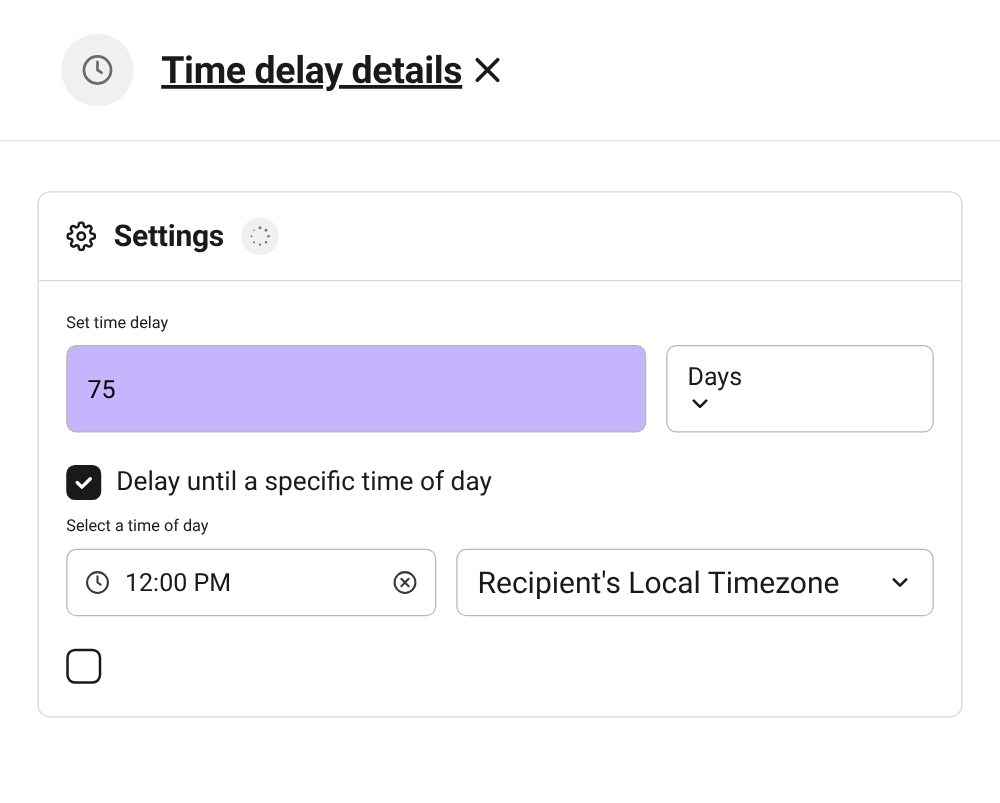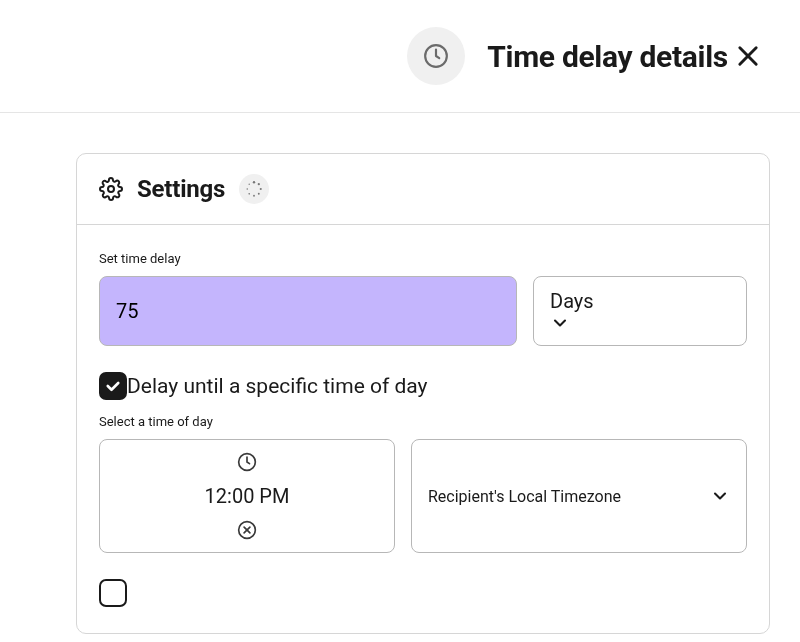--- a/index.html
+++ b/index.html
@@ -10,23 +10,24 @@
     body {
       font-family: -apple-system, BlinkMacSystemFont, "Segoe UI", Roboto, Helvetica, Arial, sans-serif;
       background: #fff;
       color: #1a1a1a;
       width: 800px;
       height: 642px;
     }
     .header {
       display: flex;
       align-items: center;
-      justify-content: flex-end;
-      padding: 27px 32px 27px 16px;
+      justify-content: flex-start;
+      padding: 27px 32px 27px 49px;
       border-bottom: 1px solid #e5e5e5;
+      text-decoration: underline;
     }
     .header-left {
       display: flex;
       align-items: center;
       gap: 22px;
     }
     .header-icon-circle {
       width: 58px;
       height: 58px;
       border-radius: 50%;
@@ -51,21 +52,20 @@
       border: none;
     }
 
     .content {
       padding: 40px 30px 0 30px;
     }
     .settings-card {
       border: 1px solid #d6d6d6;
       border-radius: 10px;
       overflow: hidden;
-      margin-left: 46px;
     }
     .settings-header {
       display: flex;
       align-items: center;
       gap: 14px;
       padding: 20px 22px;
       border-bottom: 1px solid #d6d6d6;
     }
     .settings-title {
       font-size: 24px;
@@ -115,21 +115,21 @@
       display: flex;
       justify-content: space-between;
       cursor: pointer;
       background: #fff;
       flex-direction: column;
     }
 
     .checkbox-row {
       display: flex;
       align-items: center;
-      gap: 0;
+      gap: 12px;
       margin-bottom: 14px;
     }
     .checkbox {
       width: 28px;
       height: 28px;
       border-radius: 7px;
       border: 2px solid #1a1a1a;
       display: flex;
       align-items: center;
       justify-content: center;
@@ -153,37 +153,36 @@
     }
     .time-input-wrap {
       width: 296px;
       border: 1.5px solid #b7b7b7;
       border-radius: 8px;
       padding: 12px 14px;
       display: flex;
       align-items: center;
       gap: 12px;
       background: #fff;
-      flex-direction: column;
     }
     .time-value {
       flex: 1;
       font-size: 20px;
     }
     .clear-btn {
       cursor: pointer;
       display: flex;
       align-items: center;
     }
     .timezone-select {
       flex: 1;
       border: 1.5px solid #b7b7b7;
       border-radius: 8px;
       padding: 12px 16px;
-      font-size: 16px;
+      font-size: 24px;
       display: flex;
       align-items: center;
       justify-content: space-between;
       cursor: pointer;
       background: #fff;
     }
 
     
     svg { display: block; }
   </style>

